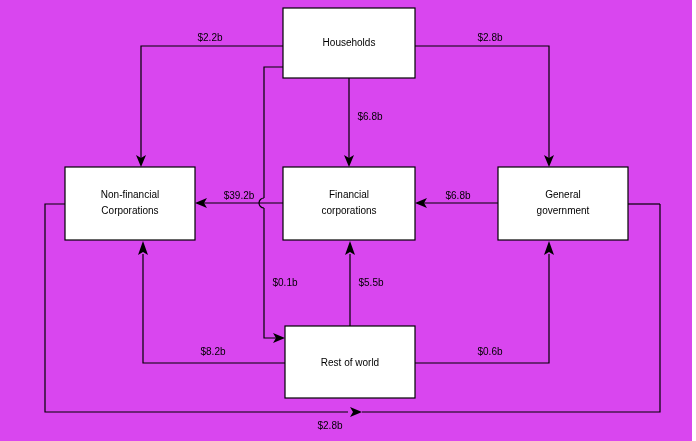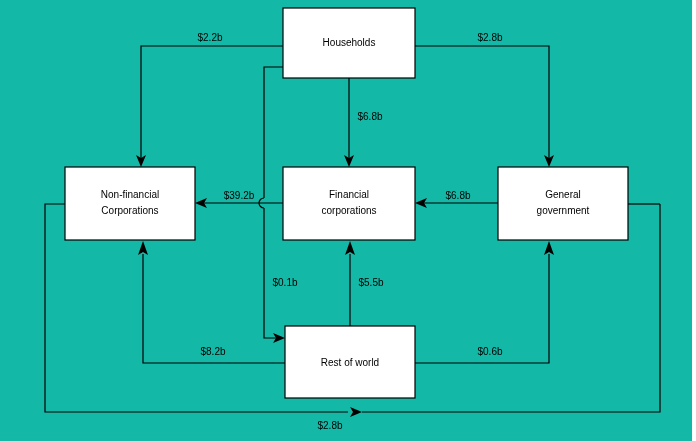--- a/index.html
+++ b/index.html
@@ -10,21 +10,21 @@
   body {
     width: 696px;
     height: 441px;
     font-family: "Liberation Sans", sans-serif;
     overflow: hidden;
   }
   #diagram-root {
     position: relative;
     width: 692px;
     height: 441px;
-    background: #14b8a6;
+    background: #d946ef;
   }
   svg#flow-svg {
     display: block;
     width: 696px;
     height: 441px;
   }
   .node-box {
     fill: #ffffff;
     stroke: #000000;
     stroke-width: 1.2;

